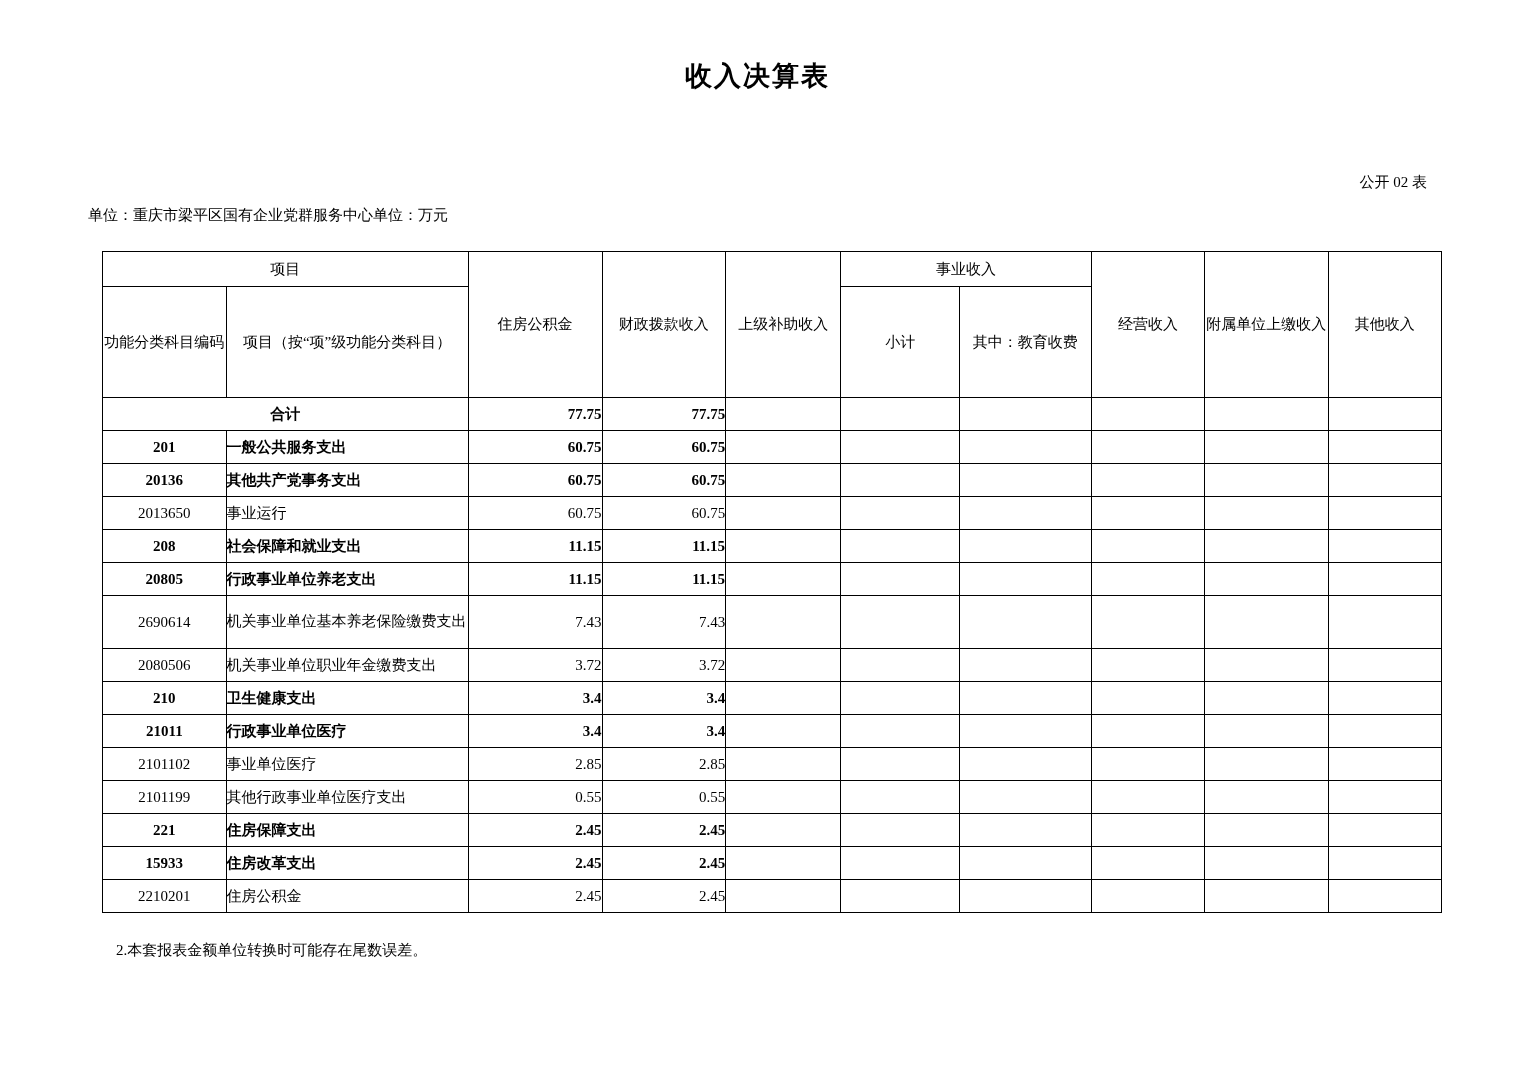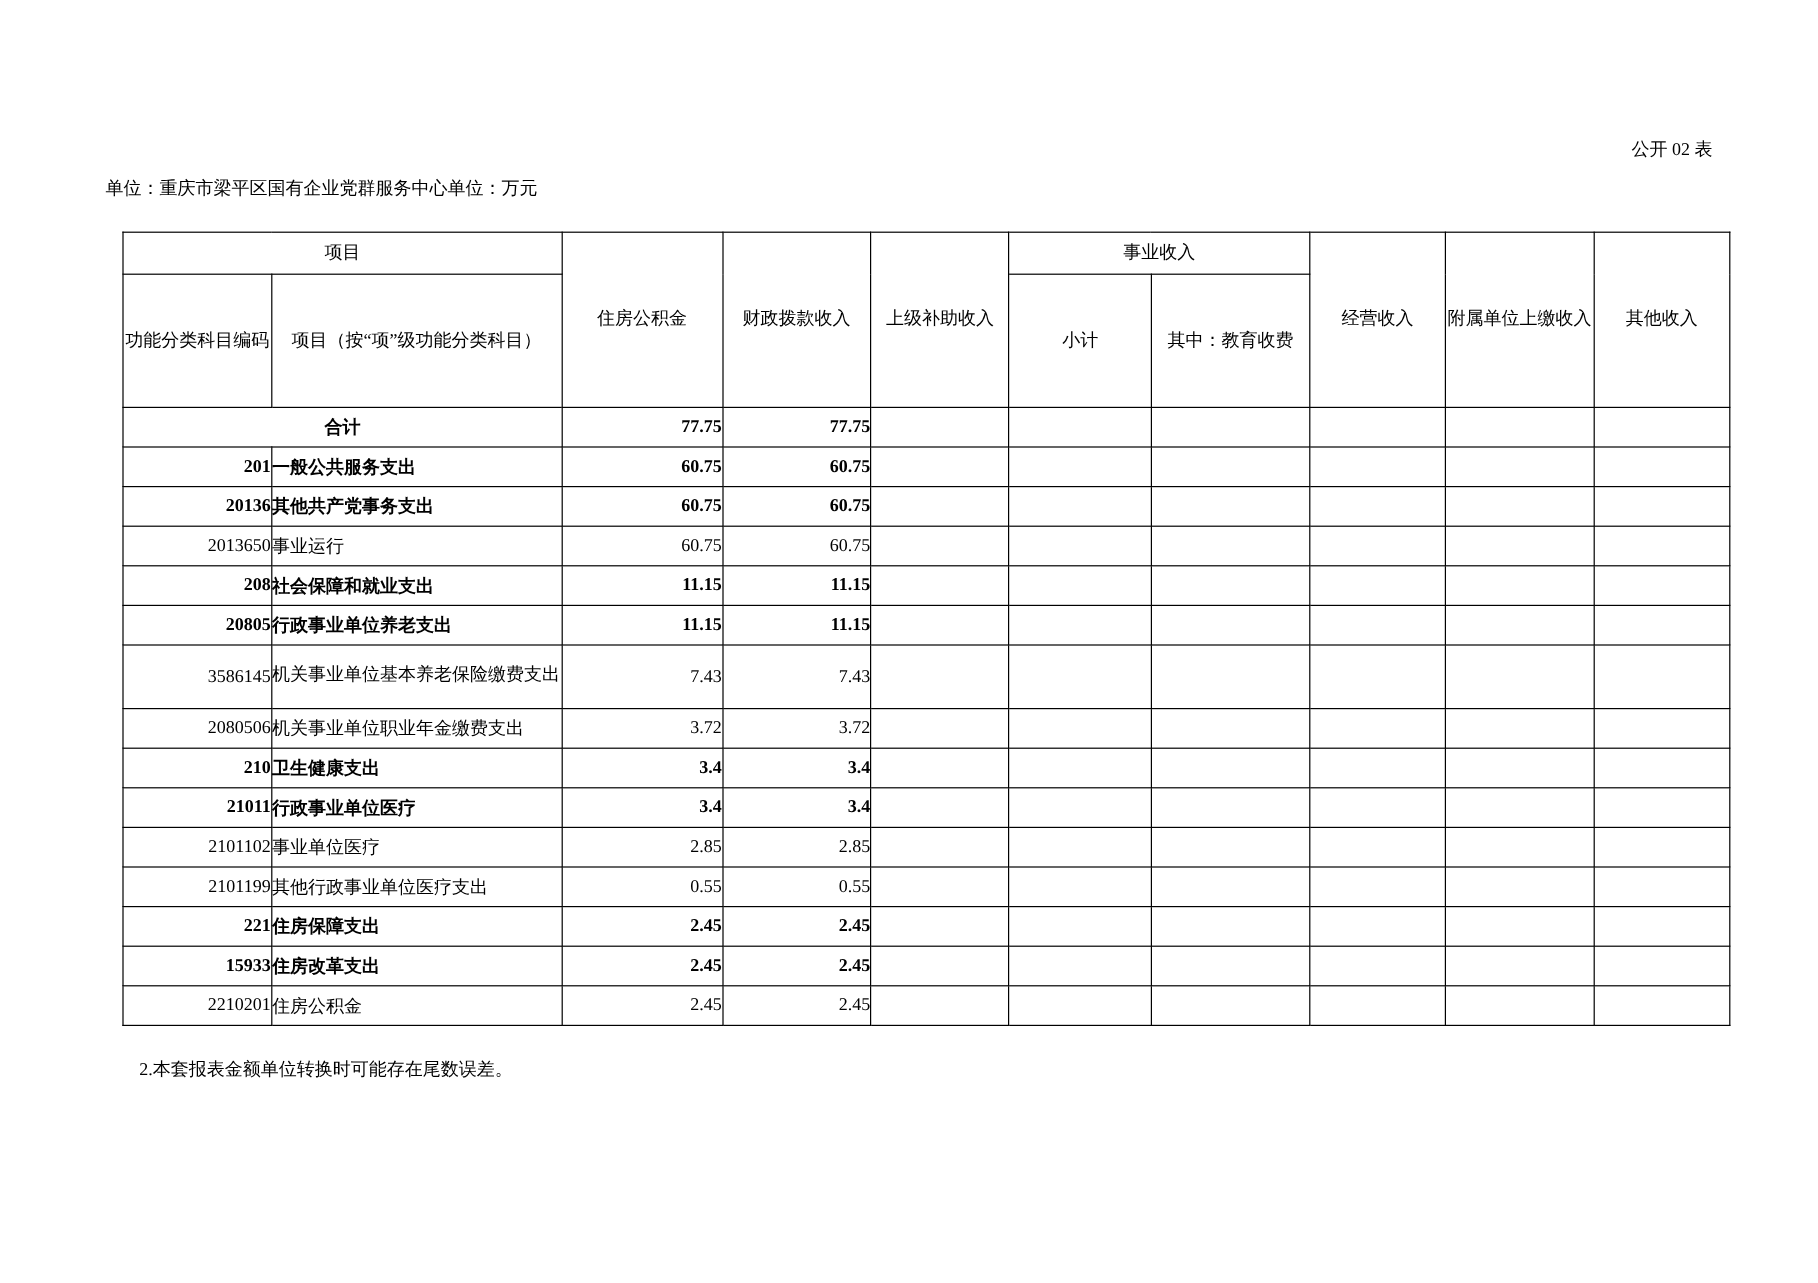--- a/index.html
+++ b/index.html
@@ -67,21 +67,21 @@
     text-align: center;
     line-height: 1.25;
     padding: 4px 3px;
   }
   .hdr-item-top {
     height: 34px;
   }
   td.code {
     padding-left: 8px;
     height: 32px;
-    text-align: right;
+    text-align: center;
     font-family: Liberation Serif, serif;
   }
   td.name {
     padding-left: 14px;
     height: 32px;
     text-align: left;
   }
   td.num {
     text-align: right;
     padding-right: 18px;
@@ -112,20 +112,21 @@
   }
   .notes .n2 {
     padding-left: 28px;
   }
 </style>
 </head>
 <body>
 
 <div class="page">
 
+  <div class="doc-title">收入决算表</div>
 
   <div class="form-no">公开 02 表</div>
 
   <div class="meta-row">
     <div>单位：重庆市梁平区国有企业党群服务中心</div>
     <div>单位：万元</div>
   </div>
 
   <div class="table-wrap">
     <table class="fin">
@@ -225,21 +226,21 @@
             <td class="num">11.15</td>
             <td class="num">11.15</td>
             <td class="blank"></td>
             <td class="blank"></td>
             <td class="blank"></td>
             <td class="blank"></td>
             <td class="blank"></td>
             <td class="blank"></td>
           </tr>
           <tr>
-            <td class="code tall">3586145</td>
+            <td class="code tall">2690614</td>
             <td class="name tall wrap2">机关事业单位基本养老保险缴费支出</td>
             <td class="num tall">7.43</td>
             <td class="num tall">7.43</td>
             <td class="blank tall"></td>
             <td class="blank tall"></td>
             <td class="blank tall"></td>
             <td class="blank tall"></td>
             <td class="blank tall"></td>
             <td class="blank tall"></td>
           </tr>

